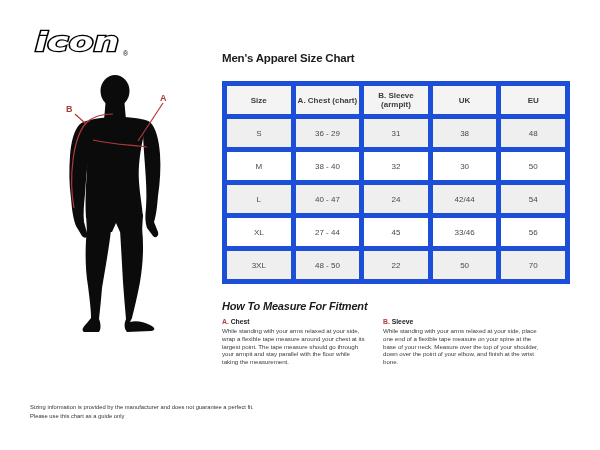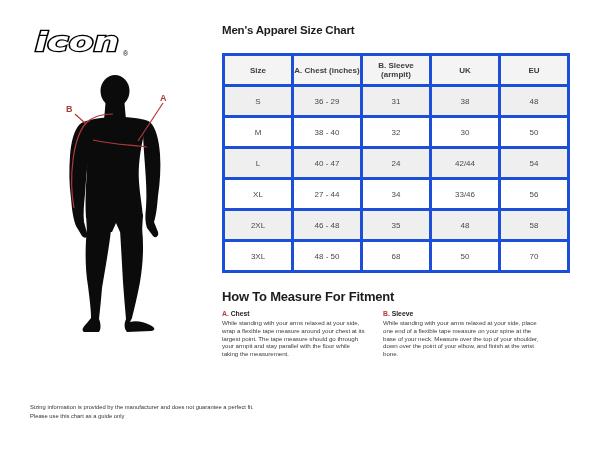--- a/index.html
+++ b/index.html
@@ -5,30 +5,30 @@
   html,body{margin:0;padding:0;}
   body{
     width:600px;height:450px;position:relative;background:#ffffff;
     font-family:"Liberation Sans", sans-serif;overflow:hidden;
   }
   
   #logo{position:absolute;left:33px;top:25px;width:104px;height:34px;}
   
   #figure{position:absolute;left:40px;top:70px;width:140px;height:270px;}
   
-  #right{position:absolute;left:222px;top:24px;width:348px;}
+  #right{position:absolute;left:222px;top:52px;width:348px;}
   h1{font-size:11.5px;letter-spacing:-0.2px;margin:0 0 17px 0;color:#1c1c1c;font-weight:bold;}
   table{width:348px;border-collapse:collapse;table-layout:fixed;}
-  th,td{border:3px solid #1d4ed8;text-align:center;font-size:8px;color:#4a4a4a;height:28px;padding:0;}
+  th,td{border:5px solid #1d4ed8;text-align:center;font-size:8px;color:#4a4a4a;height:28px;padding:0;}
   th{background:#f4f4f4;font-weight:bold;color:#3d3d3d;}
   tbody tr:nth-child(odd) td{background:#efefef;}
   tbody tr:nth-child(even) td{background:#ffffff;}
   
   .howto{margin-top:10px;}
-  .howto h2{font-size:13px;margin:16px 0 6px 0;color:#1c1c1c;letter-spacing:-0.2px;font-weight:bold;}
+  .howto h2{font-size:11px;margin:16px 0 6px 0;color:#1c1c1c;letter-spacing:-0.2px;font-weight:bold;font-style:italic;}
   .cols{display:flex;gap:18px;}
   .col{width:143px;}
   .col.rightcol{width:158px;}
   .measure-label{font-size:6.8px;font-weight:bold;color:#222;margin:0 0 2px 0;}
   .measure-label .letter{color:#b13a3a;}
   .col p{margin:0;font-size:6.2px;line-height:1.26;color:#3c3c3c;letter-spacing:-0.05px;}
   
   #disclaimer{position:absolute;left:30px;top:403px;font-size:5.8px;line-height:1.6;color:#333;}
   #disclaimer div{white-space:nowrap;}
 </style>
@@ -73,21 +73,21 @@
   <text x="26" y="42" font-size="9" font-weight="bold" fill="#b13a3a" font-family="'Liberation Sans', sans-serif">B</text>
 </svg>
 
 <div id="right">
   <h1>Men's Apparel Size Chart</h1>
 
   <table>
     <thead>
         <tr>
           <th>Size</th>
-          <th>A. Chest (inches)</th>
+          <th>A. Chest (chart)</th>
           <th>B. Sleeve (armpit)</th>
           <th>UK</th>
           <th>EU</th>
         </tr>
       </thead>
     <tbody>
         <tr>
           <td>S</td>
           <td>36 - 29</td>
           <td>31</td>
@@ -104,35 +104,28 @@
         <tr>
           <td>L</td>
           <td>40 - 47</td>
           <td>24</td>
           <td>42/44</td>
           <td>54</td>
         </tr>
         <tr>
           <td>XL</td>
           <td>27 - 44</td>
-          <td>34</td>
+          <td>45</td>
           <td>33/46</td>
           <td>56</td>
         </tr>
         <tr>
-          <td>2XL</td>
-          <td>46 - 48</td>
-          <td>35</td>
-          <td>48</td>
-          <td>58</td>
-        </tr>
-        <tr>
           <td>3XL</td>
           <td>48 - 50</td>
-          <td>68</td>
+          <td>22</td>
           <td>50</td>
           <td>70</td>
         </tr>
       </tbody>
   </table>
 
   <div class="howto">
     <h2>How To Measure For Fitment</h2>
     <div class="cols">
       <div class="col">

